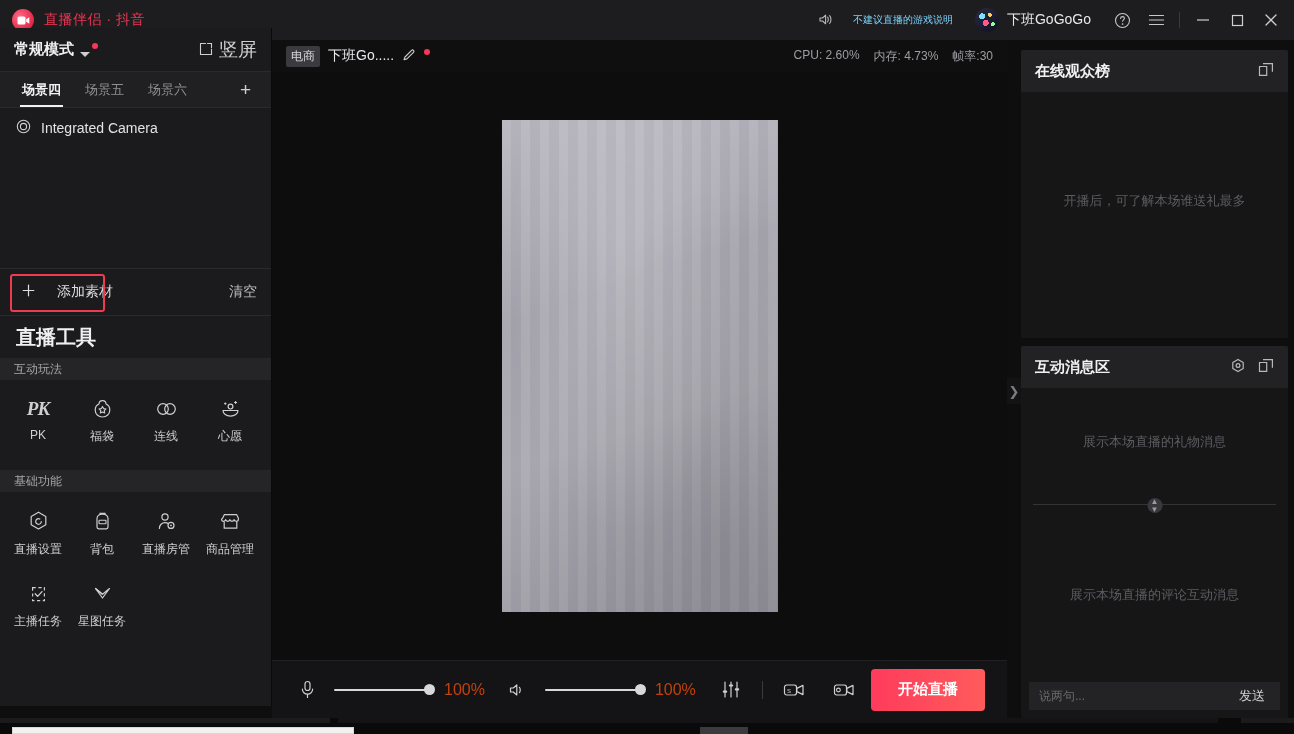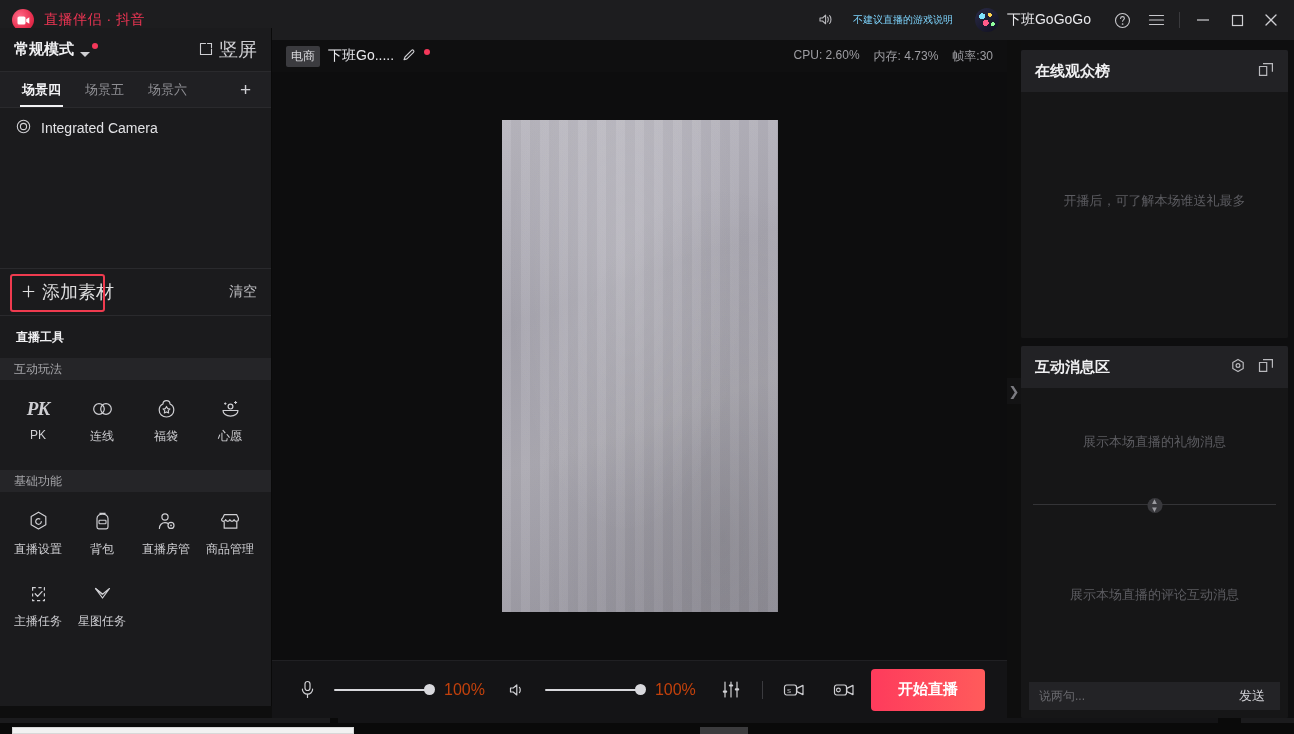--- a/index.html
+++ b/index.html
@@ -103,32 +103,32 @@
   .source-item {
     height:32px; display:flex; align-items:center; gap:10px; padding:0 16px;
     font-size:14px; color:#e3e3e6;
   }
 
   .source-actions {
     height:48px; display:flex; align-items:center; padding:0 14px;
     border-top:1px solid #2a2a2d; border-bottom:1px solid #2a2a2d; position:relative;
   }
   .add-material {
-    display:flex; align-items:center; gap:7px; font-size:18px; color:#dededf;
+    display:flex; align-items:center; gap:22px; font-size:14px; color:#dededf;
     padding:6px 10px 6px 8px;
   }
   .add-highlight {
     position:absolute; left:10px; top:5px; width:95px; height:38px;
     border:2px solid #ef3b4f; border-radius:3px; pointer-events:none;
   }
   .clear-btn { margin-left:auto; font-size:14px; color:#bdbdc1; }
 
   .tools-title {
     height:42px; display:flex; align-items:center; padding:0 16px;
-    font-size:12px; color:#f0f0f2; font-weight:bold;
+    font-size:20px; color:#f0f0f2; font-weight:bold;
   }
   .group-head {
     height:22px; background:#252528; display:flex; align-items:center;
     padding:0 14px; font-size:12px; color:#a6a6aa;
   }
   .tool-grid { display:flex; flex-wrap:wrap; padding:10px 6px 0 6px; }
   .tool {
     width:64px; height:72px; display:flex; flex-direction:column;
     align-items:center; justify-content:flex-start; padding-top:8px; gap:8px;
   }
@@ -388,34 +388,34 @@
 
     <div class="group-head">互动玩法</div>
     <div class="tool-grid">
       <div class="tool">
         <span class="pk-glyph">PK</span>
         <span class="tool-label">PK</span>
       </div>
       <div class="tool">
         <span>
           <svg width="23" height="22" viewBox="0 0 23 22">
+            <path d="M8 6c0-2 1.6-3.4 3.5-3.4S15 4 15 6c2.3 1 3.8 3.3 3.8 6 0 4-3.2 7-7.3 7S4.2 16 4.2 12c0-2.7 1.5-5 3.8-6z" fill="none" stroke="#cfcfd3" stroke-width="1.2" stroke-linejoin="round"></path>
+            <path d="M11.5 8.4l1.1 2.2 2.4.35-1.75 1.7.42 2.4-2.17-1.13-2.17 1.13.42-2.4L8 10.95l2.4-.35z" fill="none" stroke="#cfcfd3" stroke-width="1.1" stroke-linejoin="round"></path>
+          </svg>
+        </span>
+        <span class="tool-label">福袋</span>
+      </div>
+      <div class="tool">
+        <span>
+          <svg width="23" height="22" viewBox="0 0 23 22">
             <circle cx="8" cy="11" r="5.3" fill="none" stroke="#cfcfd3" stroke-width="1.2"></circle>
             <circle cx="15" cy="11" r="5.3" fill="none" stroke="#cfcfd3" stroke-width="1.2"></circle>
           </svg>
         </span>
         <span class="tool-label">连线</span>
-      </div>
-      <div class="tool">
-        <span>
-          <svg width="23" height="22" viewBox="0 0 23 22">
-            <path d="M8 6c0-2 1.6-3.4 3.5-3.4S15 4 15 6c2.3 1 3.8 3.3 3.8 6 0 4-3.2 7-7.3 7S4.2 16 4.2 12c0-2.7 1.5-5 3.8-6z" fill="none" stroke="#cfcfd3" stroke-width="1.2" stroke-linejoin="round"></path>
-            <path d="M11.5 8.4l1.1 2.2 2.4.35-1.75 1.7.42 2.4-2.17-1.13-2.17 1.13.42-2.4L8 10.95l2.4-.35z" fill="none" stroke="#cfcfd3" stroke-width="1.1" stroke-linejoin="round"></path>
-          </svg>
-        </span>
-        <span class="tool-label">福袋</span>
       </div>
       <div class="tool">
         <span>
           <svg width="23" height="22" viewBox="0 0 23 22">
             <path d="M4 12.5h15c0 3.4-3.4 5.6-7.5 5.6S4 15.9 4 12.5z" fill="none" stroke="#cfcfd3" stroke-width="1.2" stroke-linejoin="round"></path>
             <circle cx="11.5" cy="8.6" r="2.4" fill="none" stroke="#cfcfd3" stroke-width="1.2"></circle>
             <g stroke="#cfcfd3" stroke-width="1" stroke-linecap="round">
               <line x1="16.6" y1="3.4" x2="16.6" y2="5.6"></line>
                 <line x1="15.5" y1="4.5" x2="17.7" y2="4.5"></line>
               <line x1="6.3" y1="4.8" x2="6.3" y2="6.4"></line>

